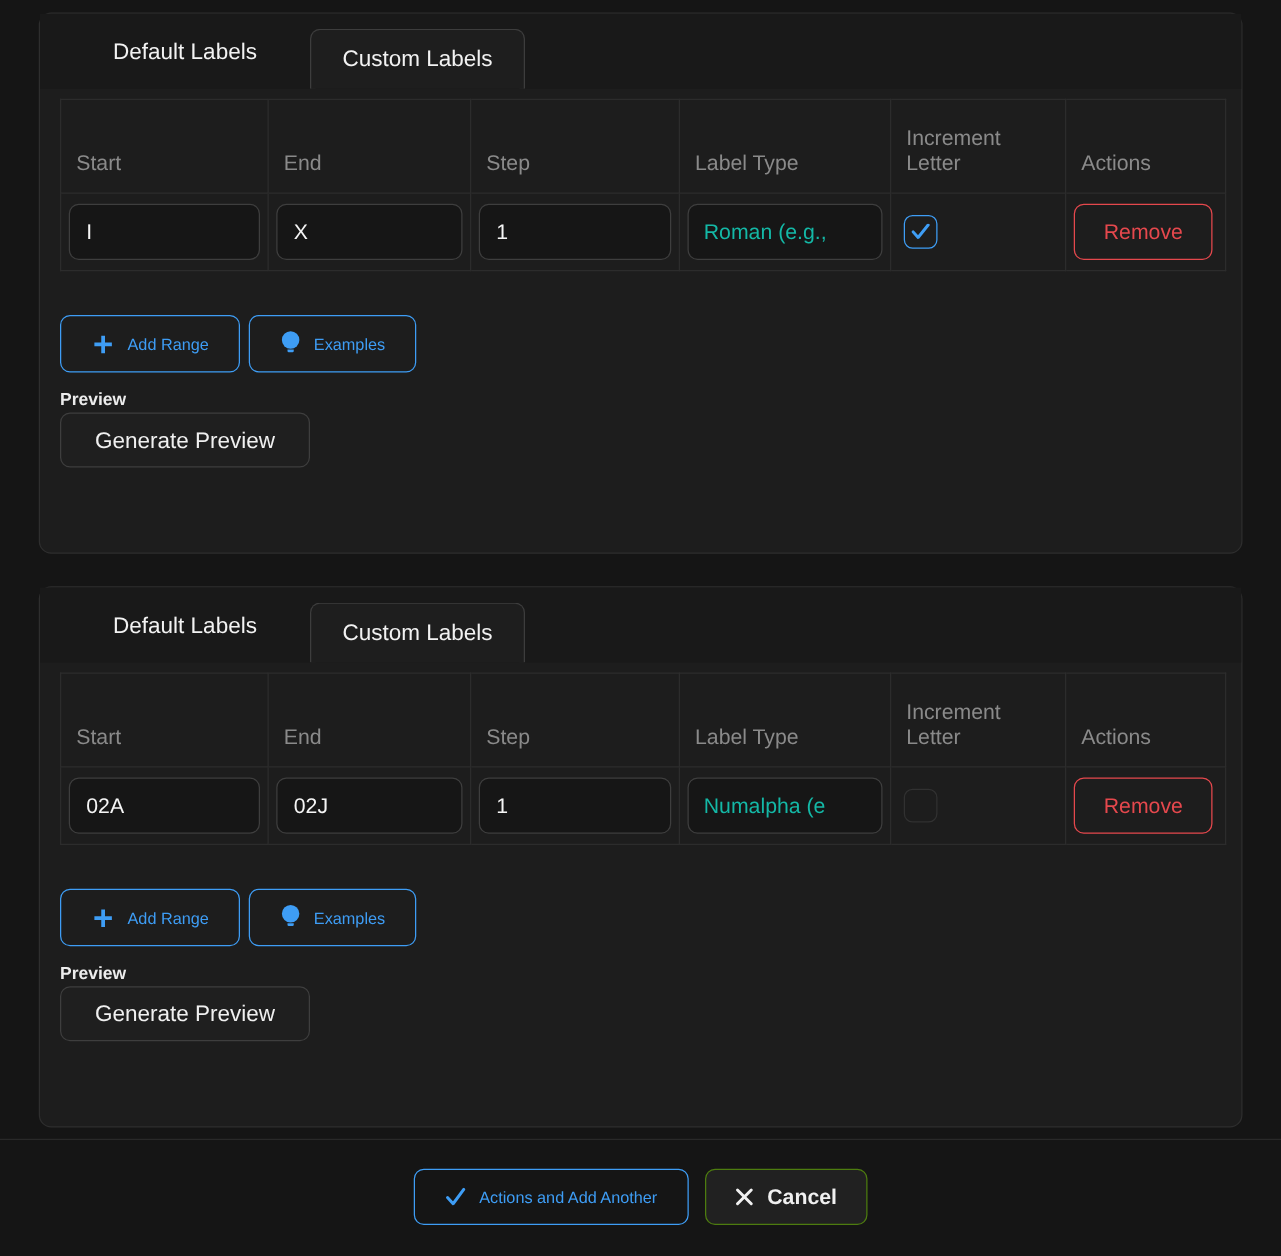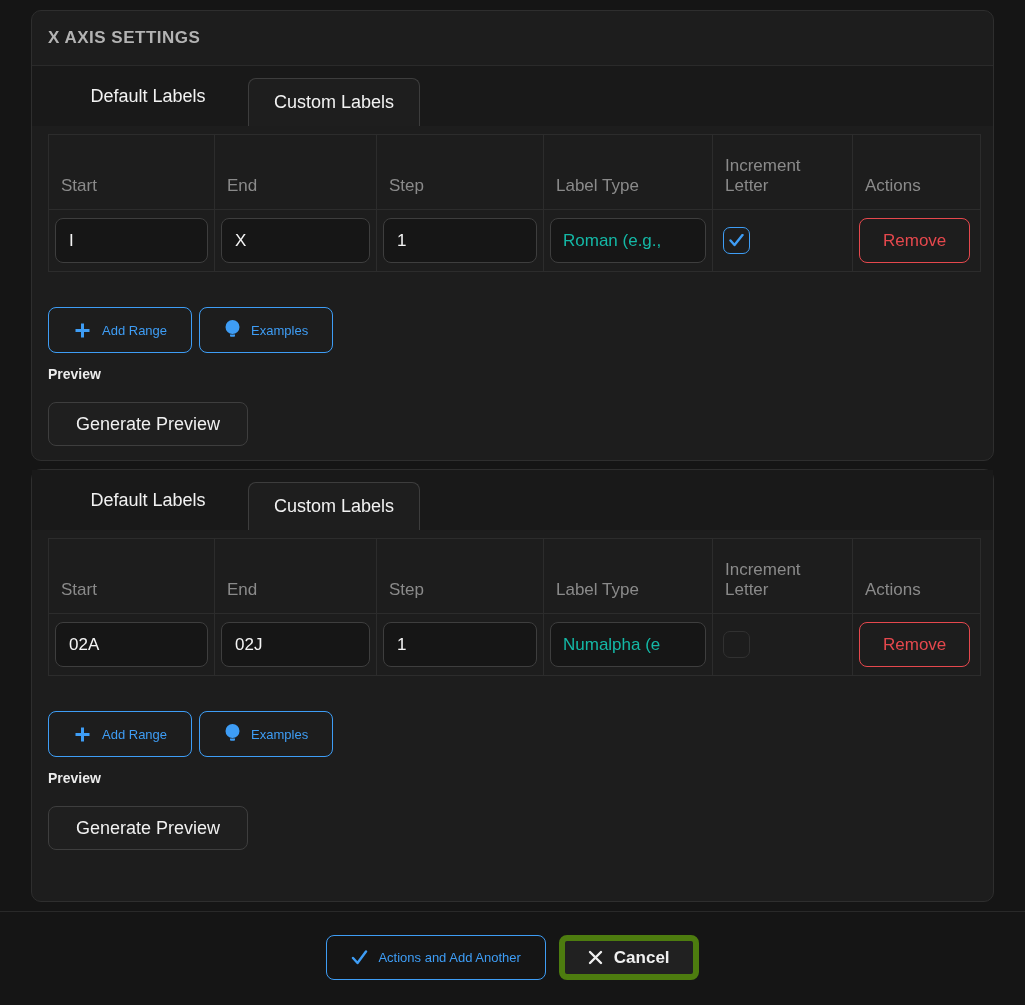--- a/index.html
+++ b/index.html
@@ -77,46 +77,43 @@
     height:46px; display:inline-flex; align-items:center; justify-content:center;
     gap:10px; padding:0 24px; background:transparent;
     border:1px solid #3e9df5; border-radius:8px;
     color:#3e9df5; font-size:13px; font-weight:500;
     font-family:"Liberation Sans", sans-serif; cursor:pointer;
   }
   .preview-label {
     margin:13px 0 0 0; font-size:14px; font-weight:700; color:#ececec;
   }
   .generate-btn {
-    margin-top:20px; height:44px; padding:0 27px;
+    margin-top:3px; height:44px; padding:0 27px;
     background:#1f1f1f; border:1px solid #3e3e3e; border-radius:8px;
     color:#f0f0f0; font-size:18px; font-family:"Liberation Sans", sans-serif;
     cursor:pointer;
   }
   .footer {
     position:absolute; top:911px; left:0; width:1025px;
     border-top:1px solid #292929; padding-top:23px;
     display:flex; justify-content:center; gap:13px;
   }
   .footer .blue-btn { height:45px; }
   .cancel-btn {
     height:45px; display:inline-flex; align-items:center; gap:11px;
-    padding:0 23px; background:#212121; border:6px solid #4d7c0f;
+    padding:0 23px; background:#212121; border:1px solid #4d7c0f;
     border-radius:8px; color:#f0f0f0; font-size:17px; font-weight:700;
     font-family:"Liberation Sans", sans-serif; cursor:pointer;
   }
   .icon { display:inline-flex; align-items:center; }
 </style>
 </head>
 <body>
 
 <section class="panel" style="top:10px;">
-  <div class="panel-header">
-    <span class="panel-title">X AXIS SETTINGS</span>
-  </div>
   <div class="tab-row">
     <div class="tab inactive">
       <span>Default Labels</span>
     </div>
     <div class="tab active">
       <span>Custom Labels</span>
     </div>
   </div>
   <div class="panel-body">
     <table class="ranges">

